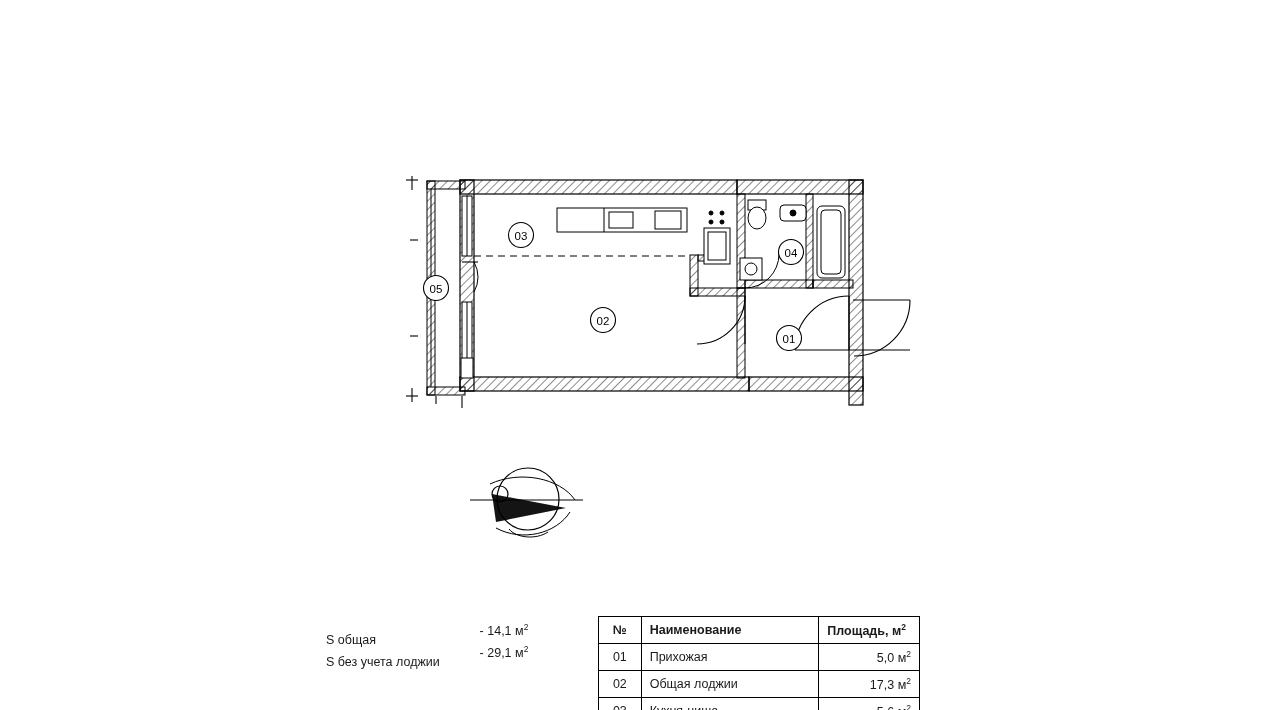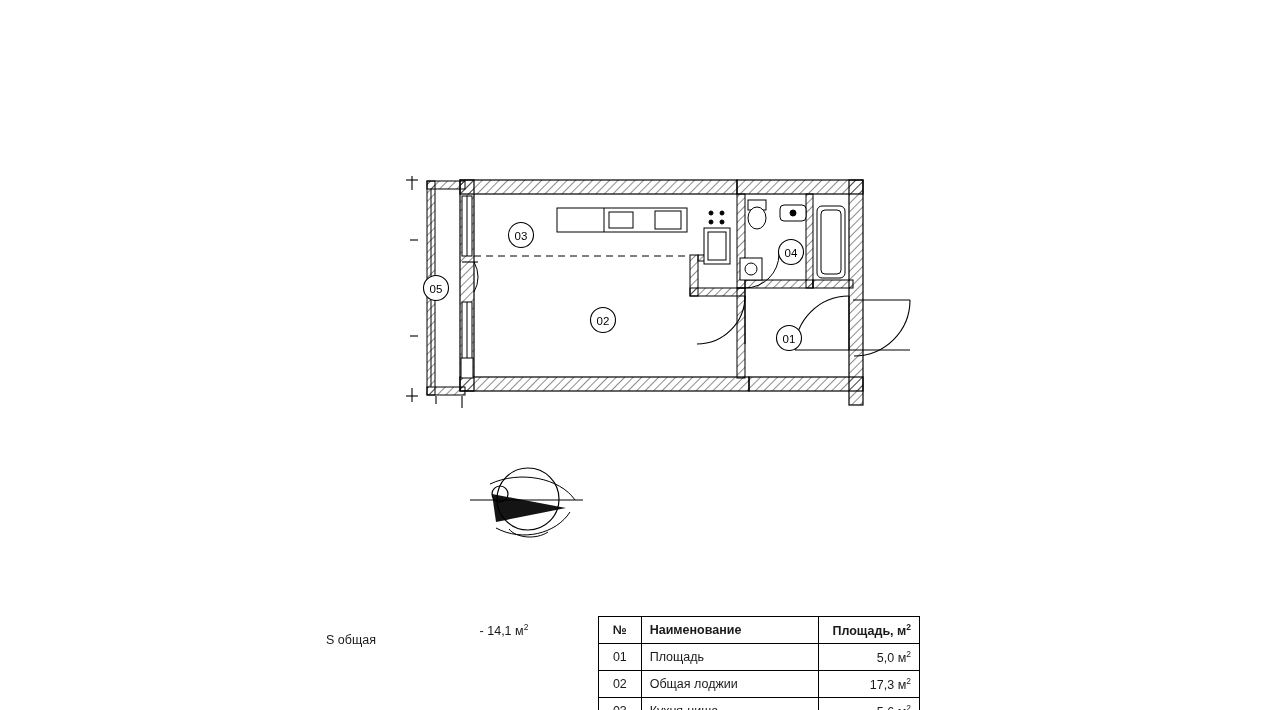--- a/index.html
+++ b/index.html
@@ -75,21 +75,21 @@
   .table th {
     font-weight: bold;
     font-size: 12.5px;
   }
   .col-num { width: 30px; text-align: center; }
   .col-name { width: 186px; }
   .col-area { width: 92px; text-align: center; }
   .table td.col-num { text-align: center; }
   .table td.col-area { text-align: right; }
   .table th.col-num { text-align: center; }
-  .table th.col-area { text-align: right; }
+  .table th.col-area { text-align: left; }
 </style>
 </head>
 <body>
 
 <div class="stage">
 
   <svg class="plan" viewBox="0 0 1280 710">
     <defs>
       <pattern id="hatch" width="6" height="6" patternTransform="rotate(45)" patternUnits="userSpaceOnUse">
         <line x1="0" y1="0" x2="0" y2="6" stroke="#000" stroke-width="0.9"></line>
@@ -227,34 +227,38 @@
       <line x1="470" y1="500" x2="583" y2="500" stroke-width="1"></line>
       <path d="M 509 529 C 516 538, 536 540, 548 532" stroke-width="1"></path>
     </g>
   </svg>
 
   <div class="summary">
     <div class="summary-row">
       <span class="summary-label">S общая</span>
       <span class="summary-value"><span>- 14,1 м</span><sup>2</sup></span>
     </div>
+    <div class="summary-row">
+      <span class="summary-label">S без учета лоджии</span>
+      <span class="summary-value"><span>- 29,1 м</span><sup>2</sup></span>
+    </div>
   </div>
 
   <table class="table">
     <thead>
       <tr>
         <th class="col-num">№</th>
         <th class="col-name">Наименование</th>
         <th class="col-area"><span>Площадь, м</span><sup>2</sup></th>
       </tr>
     </thead>
     <tbody>
       <tr>
         <td class="col-num">01</td>
-        <td class="col-name">Площадь</td>
+        <td class="col-name">Прихожая</td>
         <td class="col-area"><span>5,0 м</span><sup>2</sup></td>
       </tr>
       <tr>
         <td class="col-num">02</td>
         <td class="col-name">Общая лоджии</td>
         <td class="col-area"><span>17,3 м</span><sup>2</sup></td>
       </tr>
       <tr>
         <td class="col-num">03</td>
         <td class="col-name">Кухня-ниша</td>

